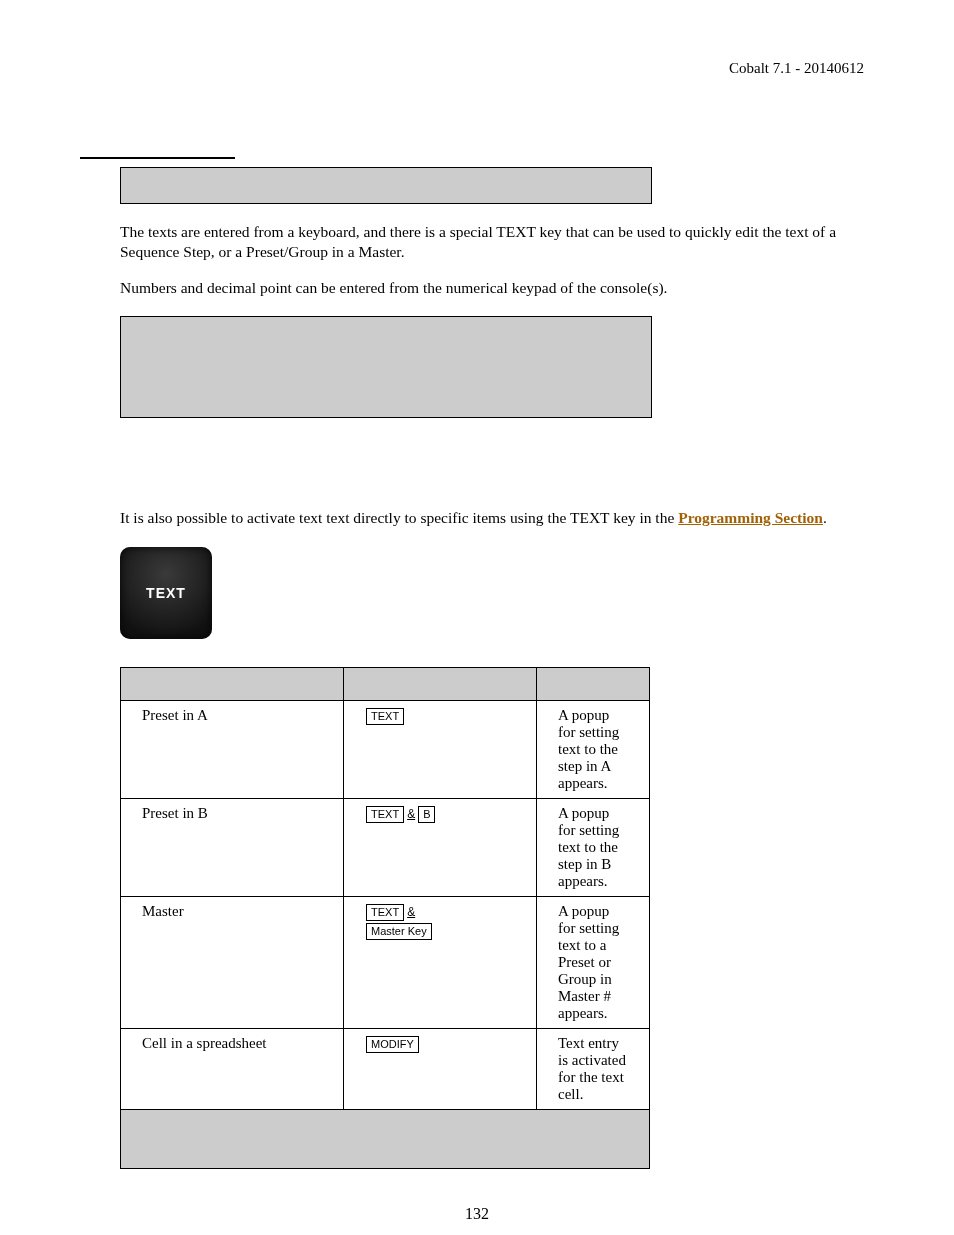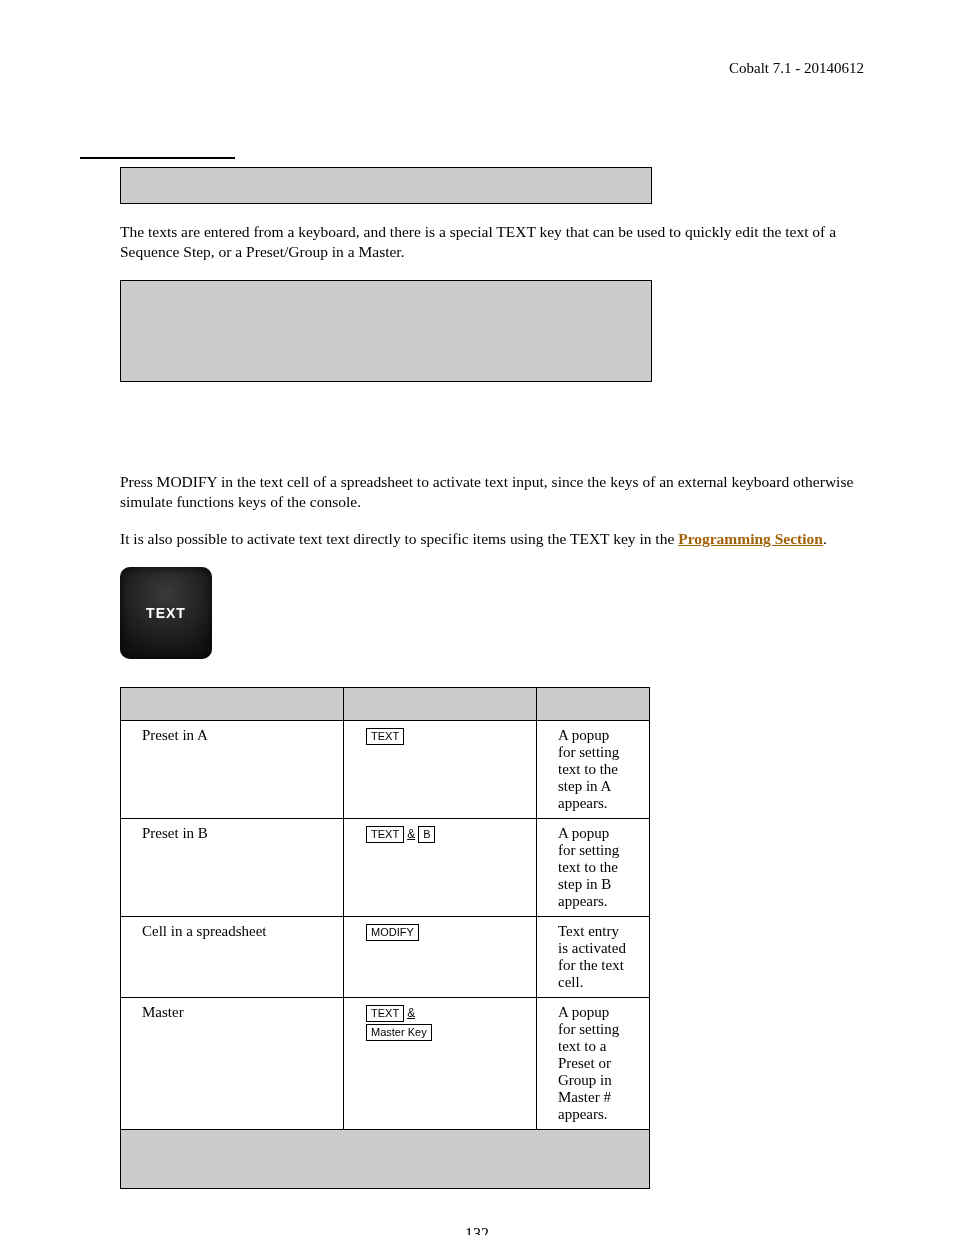--- a/index.html
+++ b/index.html
@@ -128,24 +128,24 @@
   <div class="header-line">Cobalt 7.1 - 20140612</div>
 
   <hr class="hr-short">
 
   <div class="content">
 
     <div class="gray-box small"></div>
 
     <p class="para">The texts are entered from a keyboard, and there is a special TEXT key that can be used to quickly edit the text of a Sequence Step, or a Preset/Group in a Master.</p>
 
+    <p class="para">Numbers and decimal point can be entered from the numerical keypad of the console(s).</p>
 
     <div class="gray-box large"></div>
 
-    <p class="para">Press MODIFY in the text cell of a spreadsheet to activate text input, since the keys of an external keyboard otherwise simulate functions keys of the console.</p>
 
     <p class="para">
       <span>It is also possible to activate text text directly to specific items using the TEXT key in the </span><a href="#" class="link">Programming Section</a><span>.</span>
     </p>
 
     <div class="text-key">
       <span>TEXT</span>
     </div>
 
     <table class="func">
@@ -161,28 +161,28 @@
             <td>Preset in A</td>
             <td><span class="keycap">TEXT</span></td>
             <td>A popup for setting text to the step in A appears.</td>
           </tr>
           <tr>
             <td>Preset in B</td>
             <td><span class="keycap">TEXT</span><span class="amp">&amp;</span><span class="keycap">B</span></td>
             <td>A popup for setting text to the step in B appears.</td>
           </tr>
           <tr>
+            <td>Master</td>
+            <td><span class="keycap">TEXT</span><span class="amp">&amp;</span><br><span class="keycap">Master Key</span></td>
+            <td>A popup for setting text to a Preset or Group in Master # appears.</td>
+          </tr>
+          <tr>
             <td>Cell in a spreadsheet</td>
             <td><span class="keycap">MODIFY</span></td>
             <td>Text entry is activated for the text cell.</td>
-          </tr>
-          <tr>
-            <td>Master</td>
-            <td><span class="keycap">TEXT</span><span class="amp">&amp;</span><br><span class="keycap">Master Key</span></td>
-            <td>A popup for setting text to a Preset or Group in Master # appears.</td>
           </tr>
         </tbody>
       <tfoot>
         <tr>
           <td colspan="3"></td>
         </tr>
       </tfoot>
     </table>
 
   </div>

